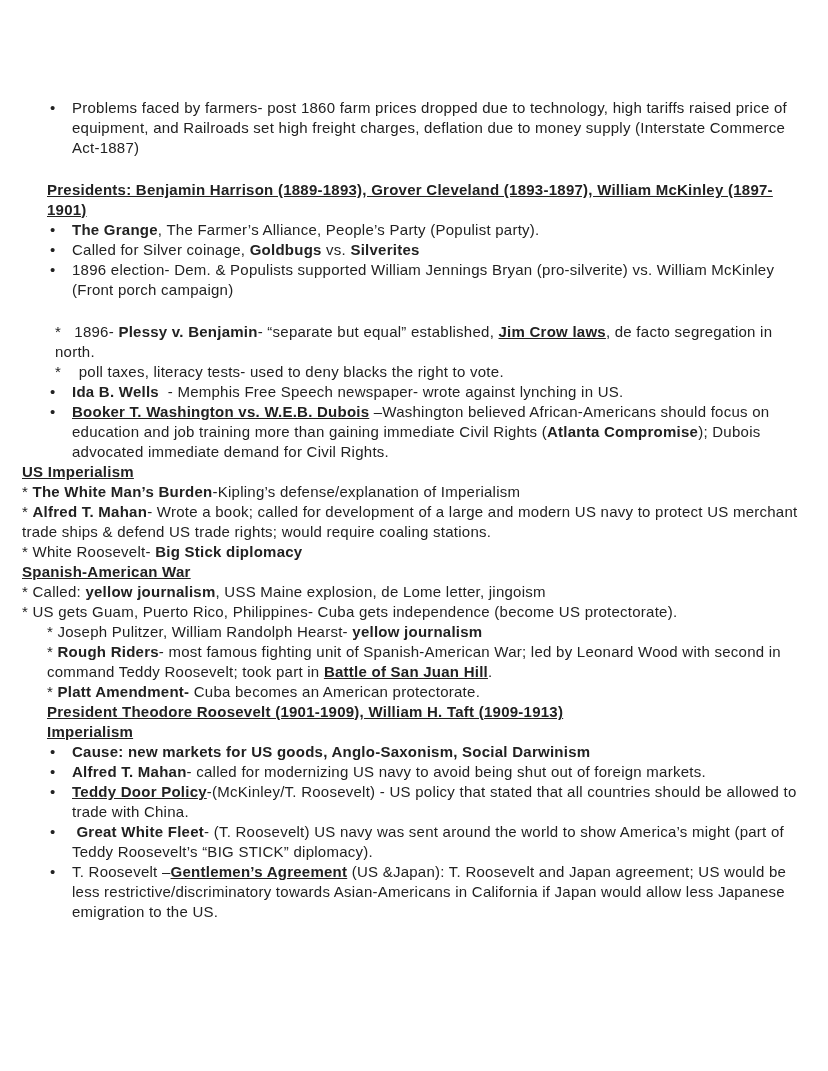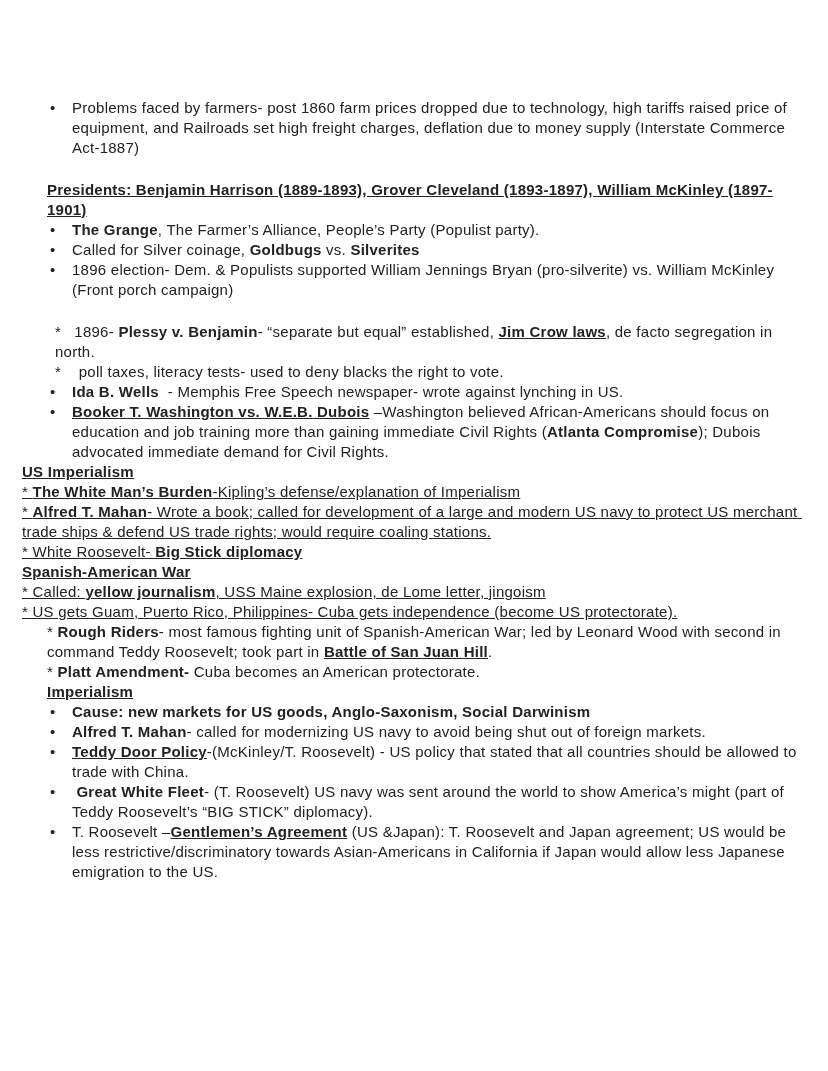--- a/index.html
+++ b/index.html
@@ -20,21 +20,21 @@
     padding: 98px 20px 20px 22px;
     overflow: hidden;
     background: #ffffff;
   }
   .doc {
     font-size: 15px;
     line-height: 20px;
     letter-spacing: 0.25px;
   }
   .blk { position: relative; }
-  .p0 { padding-left: 0; text-decoration: underline; }
+  .p0 { padding-left: 0; }
   .p1 { padding-left: 25px; }
   .p2 { padding-left: 33px; }
   .bullet { padding-left: 50px; }
   .bullet > .dot {
     position: absolute;
     left: 28px;
     top: 0;
   }
   .spacer { height: 22px; }
   .seg { white-space: pre-wrap; }
@@ -57,22 +57,24 @@
       <div class="blk p2"><span class="seg">*    poll taxes, literacy tests- used to deny blacks the right to vote.</span></div>
       <div class="blk bullet"><span class="dot">•</span><span class="seg b">Ida B. Wells</span><span class="seg">  - Memphis Free Speech newspaper- wrote against lynching in US.</span></div>
       <div class="blk bullet"><span class="dot">•</span><span class="seg b u">Booker T. Washington vs. W.E.B. Dubois</span><span class="seg"> –Washington believed African-Americans should focus on education and job training more than gaining immediate Civil Rights (</span><span class="seg b">Atlanta Compromise</span><span class="seg">); Dubois advocated immediate demand for Civil Rights.</span></div>
       <div class="blk p0"><span class="seg b u">US Imperialism</span></div>
       <div class="blk p0"><span class="seg">* </span><span class="seg b">The White Man’s Burden</span><span class="seg">-Kipling’s defense/explanation of Imperialism</span></div>
       <div class="blk p0"><span class="seg">* </span><span class="seg b">Alfred T. Mahan</span><span class="seg">- Wrote a book; called for development of a large and modern US navy to protect US merchant trade ships &amp; defend US trade rights; would require coaling stations.</span></div>
       <div class="blk p0"><span class="seg">* White Roosevelt- </span><span class="seg b">Big Stick diplomacy</span></div>
       <div class="blk p0"><span class="seg b u">Spanish-American War</span></div>
       <div class="blk p0"><span class="seg">* Called: </span><span class="seg b">yellow journalism</span><span class="seg">, USS Maine explosion, de Lome letter, jingoism</span></div>
       <div class="blk p0"><span class="seg">* US gets Guam, Puerto Rico, Philippines- Cuba gets independence (become US protectorate).</span></div>
+      <div class="blk p1"><span class="seg">* Joseph Pulitzer, William Randolph Hearst- </span><span class="seg b">yellow journalism</span></div>
       <div class="blk p1"><span class="seg">* </span><span class="seg b">Rough Riders</span><span class="seg">- most famous fighting unit of Spanish-American War; led by Leonard Wood with second in command Teddy Roosevelt; took part in </span><span class="seg b u">Battle of San Juan Hill</span><span class="seg">.</span></div>
       <div class="blk p1"><span class="seg">* </span><span class="seg b">Platt Amendment-</span><span class="seg"> Cuba becomes an American protectorate.</span></div>
+      <div class="blk p1"><span class="seg b u">President Theodore Roosevelt (1901-1909), William H. Taft (1909-1913)</span></div>
       <div class="blk p1"><span class="seg b u">Imperialism</span></div>
       <div class="blk bullet"><span class="dot">•</span><span class="seg b">Cause: new markets for US goods, Anglo-Saxonism, Social Darwinism</span></div>
       <div class="blk bullet"><span class="dot">•</span><span class="seg b">Alfred T. Mahan</span><span class="seg">- called for modernizing US navy to avoid being shut out of foreign markets.</span></div>
       <div class="blk bullet"><span class="dot">•</span><span class="seg b u">Teddy Door Policy</span><span class="seg">-(McKinley/T. Roosevelt) - US policy that stated that all countries should be allowed to trade with China.</span></div>
       <div class="blk bullet"><span class="dot">•</span><span class="seg"> </span><span class="seg b">Great White Fleet</span><span class="seg">- (T. Roosevelt) US navy was sent around the world to show America’s might (part of Teddy Roosevelt’s “BIG STICK” diplomacy).</span></div>
       <div class="blk bullet"><span class="dot">•</span><span class="seg">T. Roosevelt –</span><span class="seg b u">Gentlemen’s Agreement</span><span class="seg"> (US &amp;Japan): T. Roosevelt and Japan agreement; US would be less restrictive/discriminatory towards Asian-Americans in California if Japan would allow less Japanese emigration to the US.</span></div>
     </div>
 </div>
 
 </body></html>

